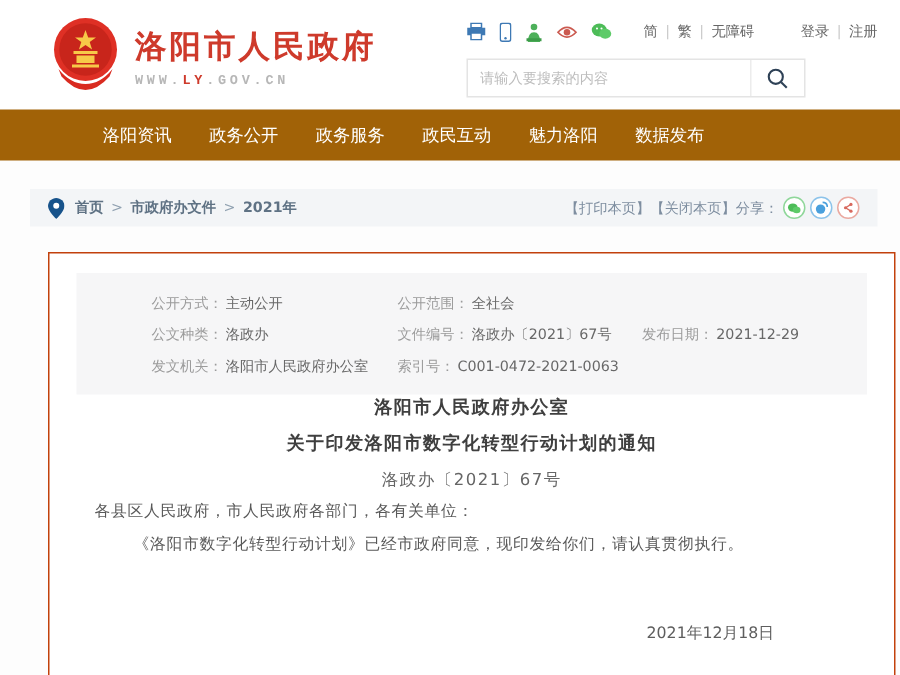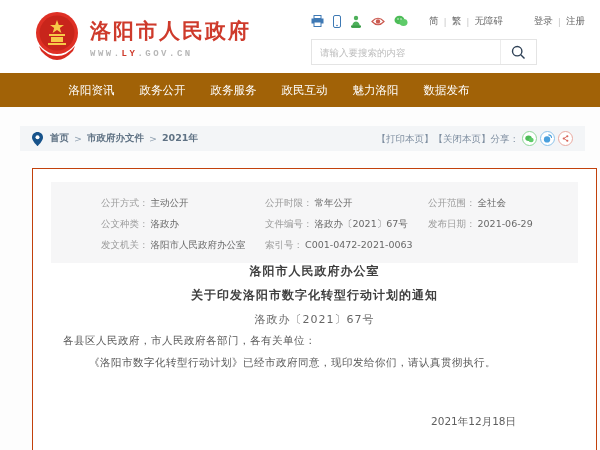--- a/index.html
+++ b/index.html
@@ -179,27 +179,26 @@
         </svg>
     </span>
   </span>
 </div>
 
 <div class="content-box" data-interactable="false">
 
   <div class="meta" data-interactable="false">
     <div class="meta-row" data-interactable="false">
       <span class="meta-cell" data-interactable="false"><span class="meta-label" data-interactable="false">公开方式：</span><span class="meta-value" data-interactable="false">主动公开</span></span>
-      <span class="meta-cell" data-interactable="false"><span class="meta-label" data-interactable="false">公开时限：</span><span class="meta-value" data-interactable="false">常年公开</span></span>
       <span class="meta-cell" data-interactable="false"><span class="meta-label" data-interactable="false">公开范围：</span><span class="meta-value" data-interactable="false">全社会</span></span>
     </div>
     <div class="meta-row" data-interactable="false">
       <span class="meta-cell" data-interactable="false"><span class="meta-label" data-interactable="false">公文种类：</span><span class="meta-value" data-interactable="false">洛政办</span></span>
       <span class="meta-cell" data-interactable="false"><span class="meta-label" data-interactable="false">文件编号：</span><span class="meta-value" data-interactable="false">洛政办〔2021〕67号</span></span>
-      <span class="meta-cell" data-interactable="false"><span class="meta-label" data-interactable="false">发布日期：</span><span class="meta-value" data-interactable="false">2021-06-29</span></span>
+      <span class="meta-cell" data-interactable="false"><span class="meta-label" data-interactable="false">发布日期：</span><span class="meta-value" data-interactable="false">2021-12-29</span></span>
     </div>
     <div class="meta-row" data-interactable="false">
       <span class="meta-cell" data-interactable="false"><span class="meta-label" data-interactable="false">发文机关：</span><span class="meta-value" data-interactable="false">洛阳市人民政府办公室</span></span>
       <span class="meta-cell" data-interactable="false"><span class="meta-label" data-interactable="false">索引号：</span><span class="meta-value" data-interactable="false">C001-0472-2021-0063</span></span>
       <span class="meta-cell" data-interactable="false"></span>
     </div>
   </div>
 
   <div class="doc-line doc-title t1" data-interactable="false">洛阳市人民政府办公室</div>
   <div class="doc-line doc-title t2" data-interactable="false">关于印发洛阳市数字化转型行动计划的通知</div>

